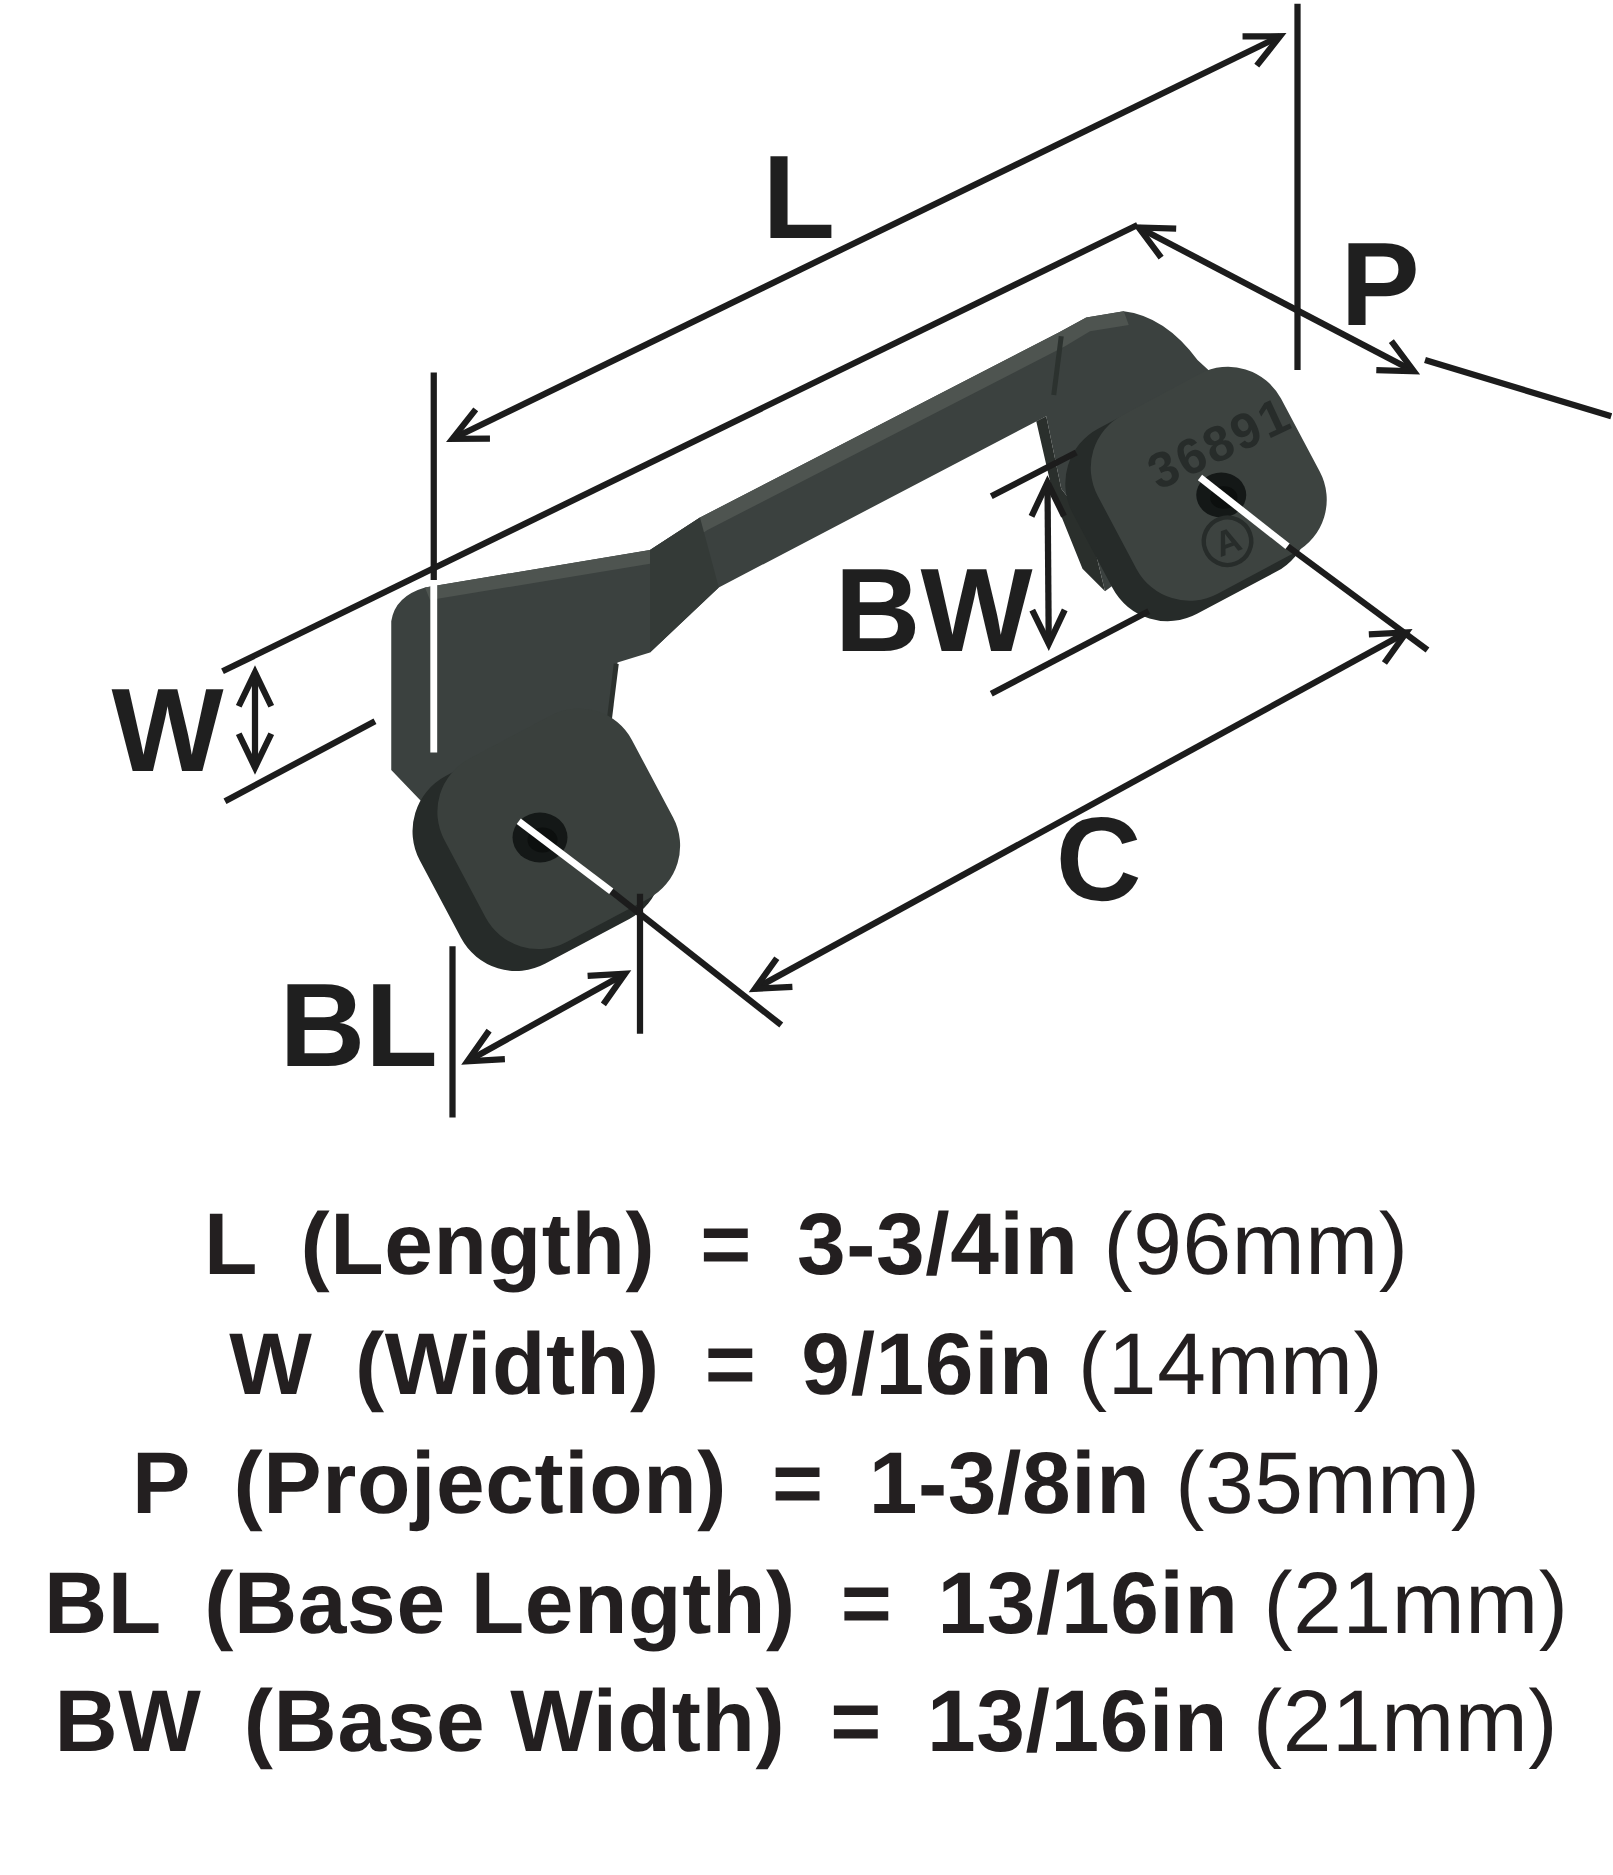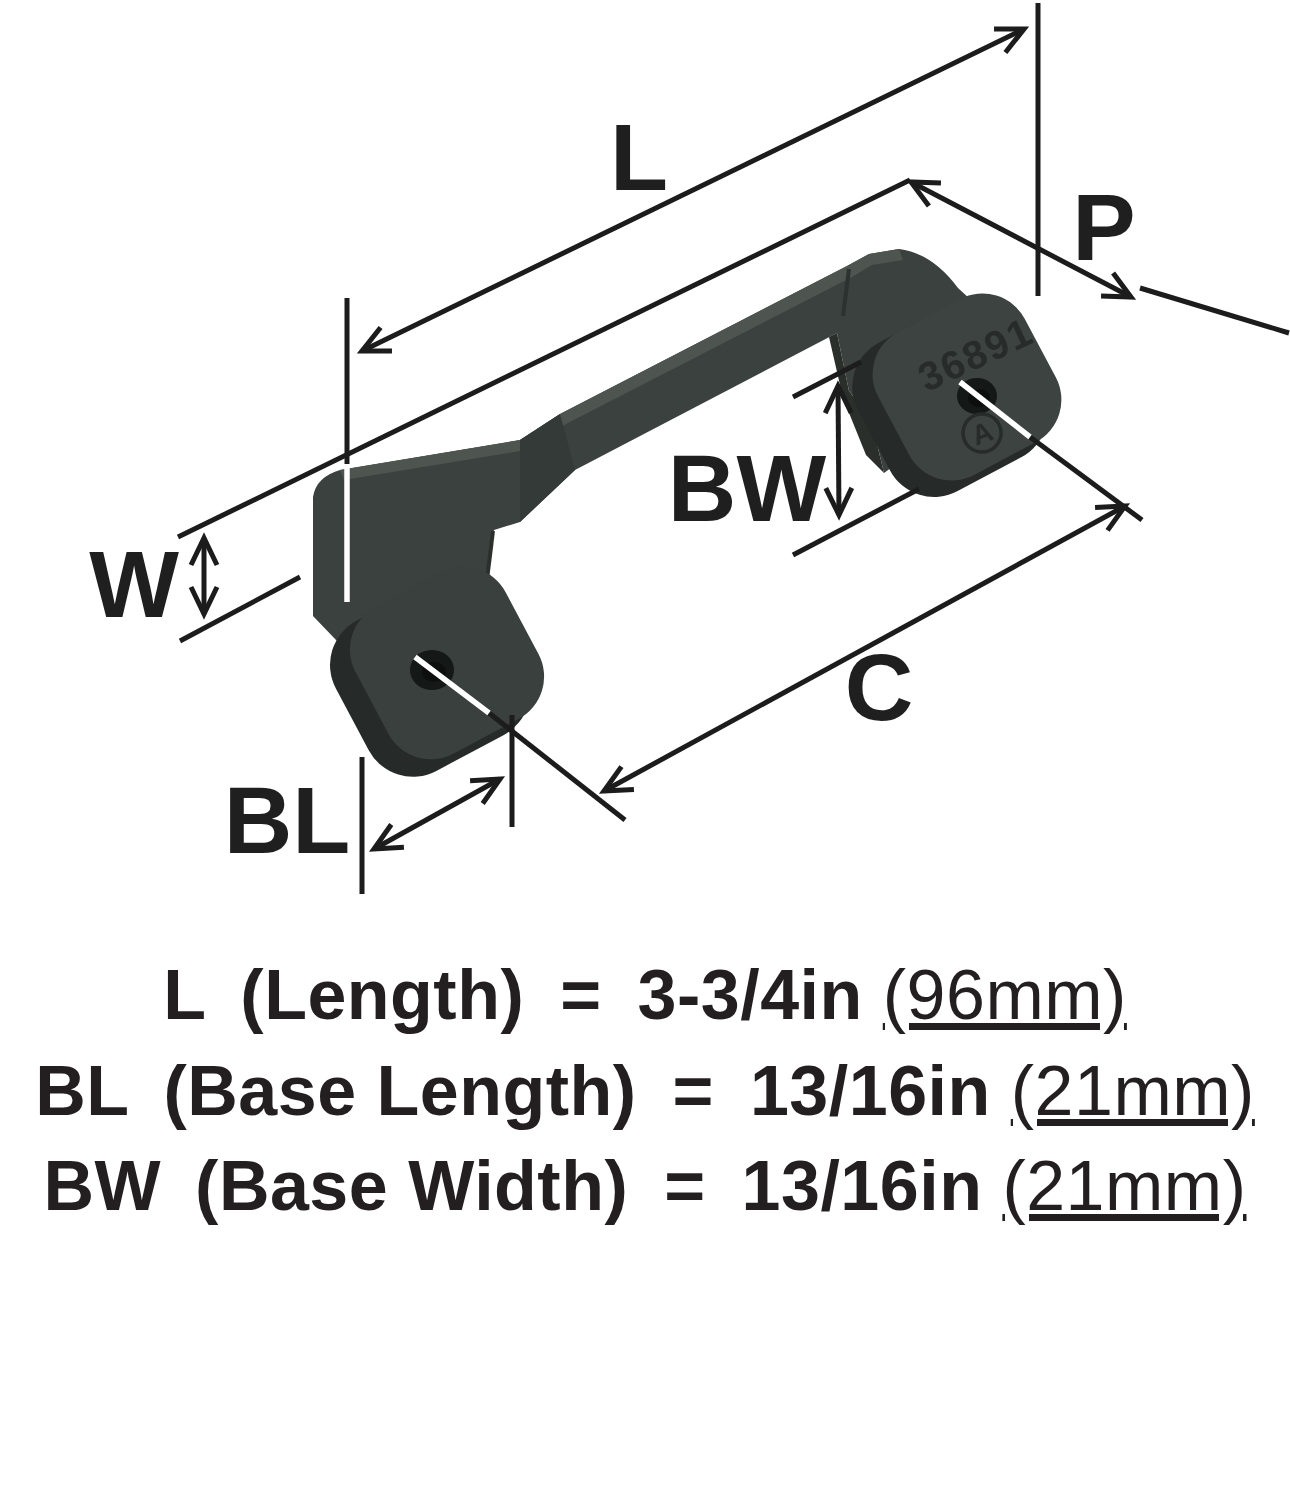--- a/index.html
+++ b/index.html
@@ -25,21 +25,21 @@
     text-align:center;color:#231f20;
   }
   .spec-row{
     white-space:nowrap;line-height:95.5px;font-size:70px;
     letter-spacing:0.5px;
   }
   .spec-code{font-weight:700;}
   .spec-name{font-weight:700;margin-left:14px;}
   .spec-eq{font-weight:700;margin-left:16px;margin-right:16px;}
   .spec-value{font-weight:700;}
-  .spec-metric{font-weight:400;text-decoration:underline;}
+  .spec-metric{font-weight:400;}
 </style>
 </head>
 <body>
 
 <div class="stage">
 
   <svg class="diagram-svg" width="1290" height="945" viewBox="0 0 1290 945">
     <defs>
       <marker id="ah" markerUnits="userSpaceOnUse" markerWidth="40" markerHeight="40" viewBox="0 0 40 40" refX="33" refY="18" orient="auto-start-reverse">
         <path d="M6 5 L33 18 L6 31" fill="none" stroke="#1c1c1c" stroke-width="5"></path>
@@ -119,20 +119,34 @@
 
   <div class="specs">
     <div class="spec-row">
       <span class="spec-code">L</span>
       <span class="spec-name">(Length)</span>
       <span class="spec-eq">=</span>
       <span class="spec-value">3-3/4in</span>
       <span class="spec-metric">(96mm)</span>
     </div>
     <div class="spec-row">
+      <span class="spec-code">W</span>
+      <span class="spec-name">(Width)</span>
+      <span class="spec-eq">=</span>
+      <span class="spec-value">9/16in</span>
+      <span class="spec-metric">(14mm)</span>
+    </div>
+    <div class="spec-row">
+      <span class="spec-code">P</span>
+      <span class="spec-name">(Projection)</span>
+      <span class="spec-eq">=</span>
+      <span class="spec-value">1-3/8in</span>
+      <span class="spec-metric">(35mm)</span>
+    </div>
+    <div class="spec-row">
       <span class="spec-code">BL</span>
       <span class="spec-name">(Base Length)</span>
       <span class="spec-eq">=</span>
       <span class="spec-value">13/16in</span>
       <span class="spec-metric">(21mm)</span>
     </div>
     <div class="spec-row">
       <span class="spec-code">BW</span>
       <span class="spec-name">(Base Width)</span>
       <span class="spec-eq">=</span>

